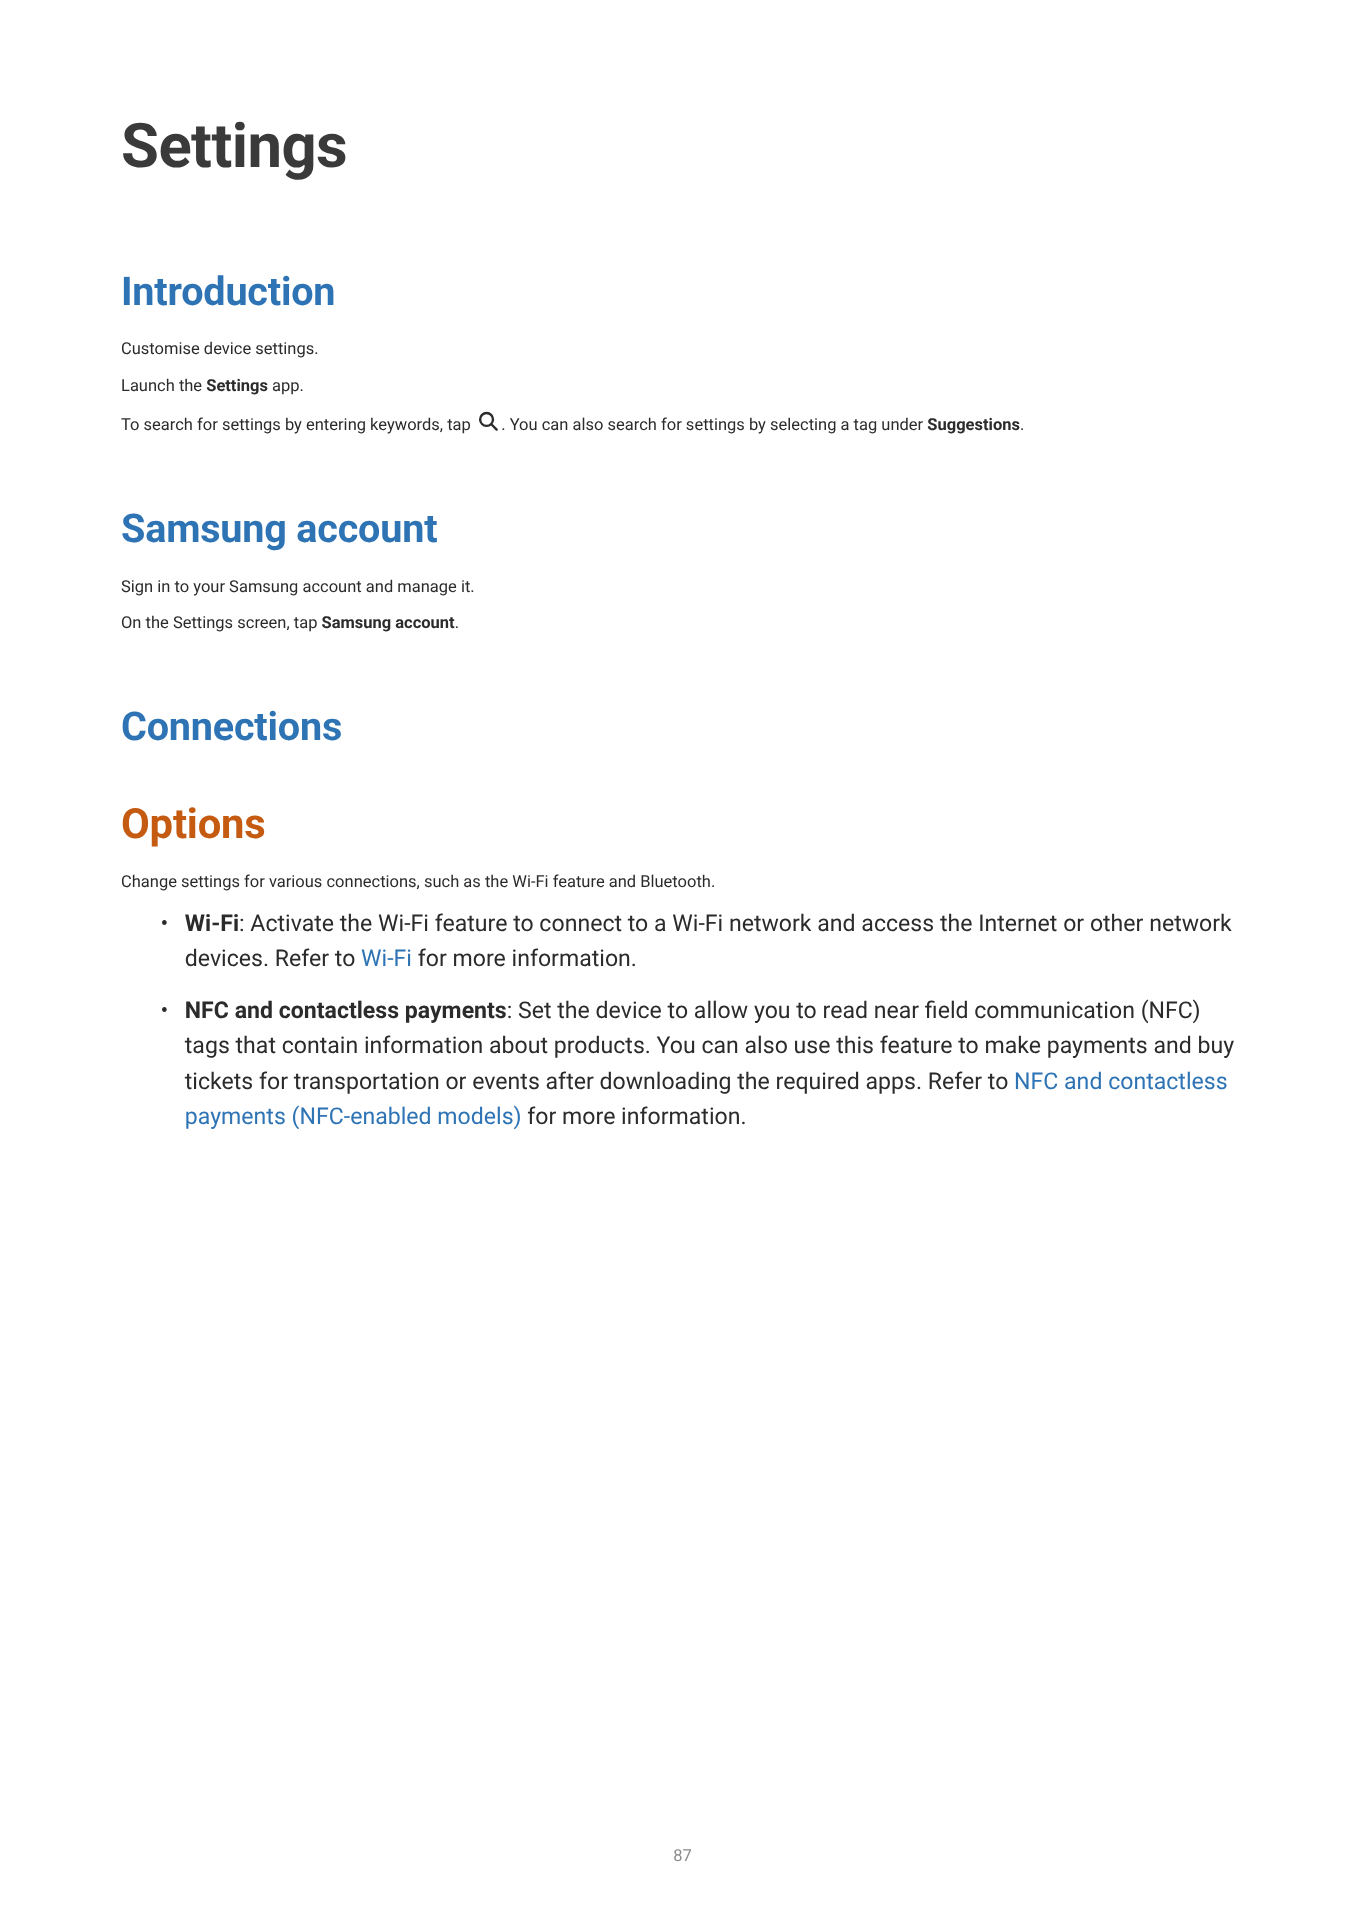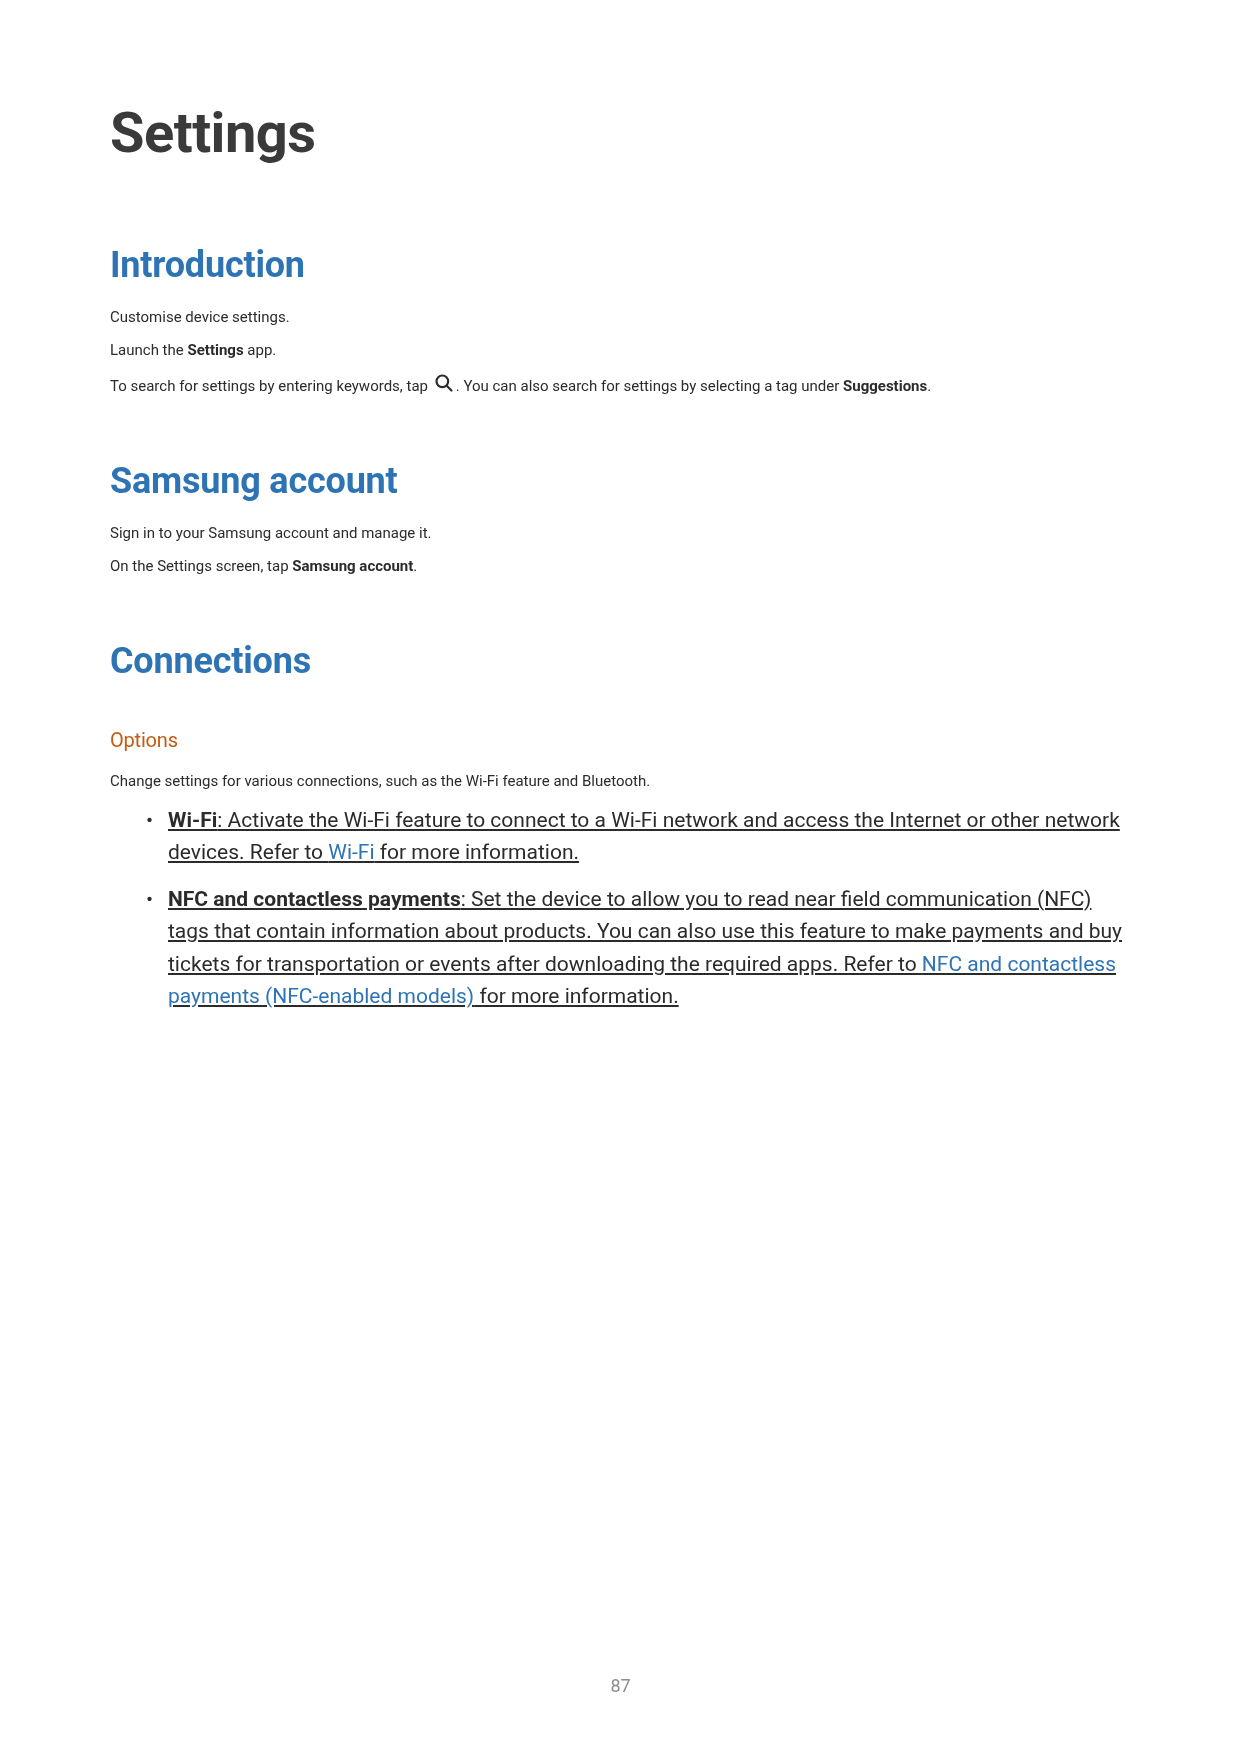--- a/index.html
+++ b/index.html
@@ -26,22 +26,22 @@
       margin-bottom: 78px;
     }
     .section-heading {
       font-size: 36px;
       font-weight: 700;
       color: #2e74b5;
       margin-bottom: 20px;
       letter-spacing: -0.2px;
     }
     .sub-heading {
-      font-size: 20px;
-      font-weight: 400;
+      font-size: 38px;
+      font-weight: 700;
       color: #c55a11;
       margin-bottom: 18px;
       letter-spacing: -0.2px;
     }
     .para {
       font-size: 15px;
       line-height: 1.55;
       color: #2b2b2b;
       margin-bottom: 10px;
     }
@@ -61,21 +61,20 @@
       display: inline-block;
       vertical-align: -2px;
       width: 20px;
       height: 20px;
       margin: 0 2px;
     }
     ul.bullets {
       list-style: none;
       padding-left: 36px;
       margin-top: 6px;
-      text-decoration: underline;
     }
     ul.bullets li {
       position: relative;
       font-size: 21px;
       line-height: 1.55;
       color: #2b2b2b;
       margin-bottom: 14px;
       padding-left: 22px;
     }
     ul.bullets li::before {
@@ -85,21 +84,21 @@
       top: 0;
       font-size: 21px;
       color: #2b2b2b;
     }
     .page-number {
       position: absolute;
       bottom: 58px;
       left: 0;
       right: 0;
       text-align: center;
-      font-size: 18px;
+      font-size: 15px;
       color: #8c8c8c;
     }
   </style>
 </head>
 <body>
 
 <h1 class="page-title">Settings</h1>
 
 <div class="section">
   <h2 class="section-heading">Introduction</h2>

